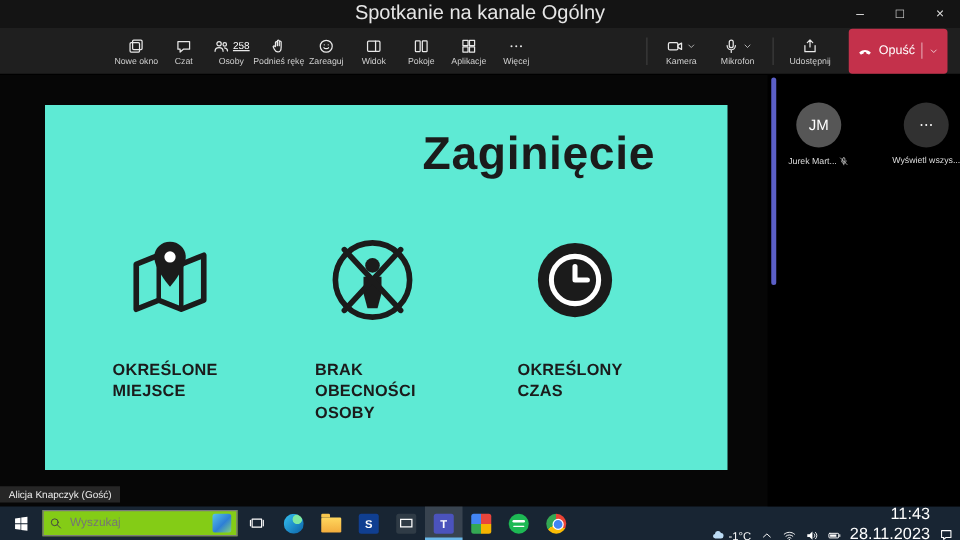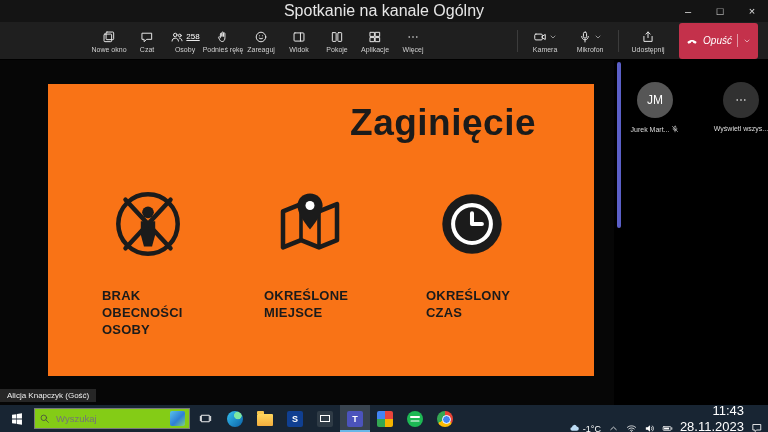--- a/index.html
+++ b/index.html
@@ -20,27 +20,27 @@
   .timer { font-size:10px; margin-left:7px; color:#fff; }
   .tb-center { flex:1; display:flex; justify-content:center; align-items:center; gap:1px; }
   .tbtn { width:37px; display:flex; flex-direction:column; align-items:center; padding:3px 0 2px; position:relative; cursor:pointer; border-radius:3px; }
   .iconrow { display:flex; align-items:center; gap:2px; height:14px;text-decoration:underline; }
   .icon { width:14px; height:14px; stroke:currentColor; fill:none; stroke-width:1.7; stroke-linecap:round; stroke-linejoin:round; }
   .icon.small { width:8px; height:8px; }
   .tbtn .lbl { font-size:7px; color:#cfcfcf; margin-top:2px; white-space:nowrap; }
   .count { font-size:8px; color:#fff; }
   .sep { width:1px; height:22px; background:#3c3c3c; margin:0 5px; flex:0 0 auto; }
   .tb-right { display:flex; align-items:center; flex:0 0 auto; }
-  .leave { display:flex; align-items:center; gap:5px; background:var(--leave-red,#c4314b); color:#fff; height:36px; border-radius:3px; padding:0 7px; margin-left:7px; font-size:10px; cursor:pointer;font-style:italic; }
+  .leave { display:flex; align-items:center; gap:5px; background:var(--leave-red,#c4314b); color:#fff; height:36px; border-radius:3px; padding:0 7px; margin-left:7px; font-size:10px; cursor:pointer; }
   .leave .vdiv { width:1px; height:13px; background:rgba(255,255,255,.5); }
 
   
   .stage { flex:1; display:flex; background:#060606; position:relative; min-height:0; }
   .content { flex:1; position:relative; }
-  .slide { position:absolute; left:48px; top:24px; width:546px; height:292px; background:#f97316; color:var(--slide-ink,#1b1b1b); }
+  .slide { position:absolute; left:36px; top:24px; width:546px; height:292px; background:#5eead4; color:var(--slide-ink,#1b1b1b); }
   .slide h1 { margin:18px 58px 0 0; text-align:right; font-size:37px; font-weight:bold; letter-spacing:.5px; }
   .cols { display:flex; gap:44px; margin:44px 0 0 54px; }
   .col { width:118px; }
   .col svg { width:72px; height:72px; display:block; margin-left:10px; }
   .cap { margin-top:28px; font-weight:bold; font-size:13px; line-height:1.3; letter-spacing:.2px; }
   .presenter-chip { position:absolute; left:0; bottom:3px; background:#262626; color:#eee; font-size:8px; padding:2px 7px; }
 
   
   .sidebar { width:154px; flex:0 0 auto; background:#000; display:flex; flex-direction:row; padding-top:2px; }
   .video-tile { margin:0 3px; height:166px; border:2px solid var(--video-border,#5b5fc7); border-radius:3px; position:relative; overflow:hidden; background:linear-gradient(160deg,#e6e5e2 0%,#d6d5d2 60%,#c6c5c2 100%); cursor:pointer; }
@@ -325,35 +325,35 @@
     </div>
   </div>
 
   <div class="stage">
     <div class="content">
       <div class="slide">
         <h1>Zaginięcie</h1>
         <div class="cols">
           <div class="col">
             <svg viewBox="0 0 80 80">
+              <path d="M10 26L30 18L50 26L70 18V58L50 66L30 58L10 66Z" fill="none" stroke="#1b1b1b" stroke-width="5" stroke-linejoin="round"></path>
+              <path d="M30 18V58M50 26V66" stroke="#1b1b1b" stroke-width="4"></path>
+              <path d="M40 6c-8 0-14 6-14 13.5C26 30 40 46 40 46s14-16 14-26.5C54 12 48 6 40 6z" fill="#1b1b1b"></path>
+              <circle cx="40" cy="19.5" r="5" fill="#fff"></circle>
+            </svg>
+            <div class="cap">OKREŚLONE MIEJSCE</div>
+          </div>
+          <div class="col">
+            <svg viewBox="0 0 80 80">
               <circle cx="40" cy="40" r="33" fill="none" stroke="#1b1b1b" stroke-width="5"></circle>
               <circle cx="40" cy="27" r="6.5" fill="#1b1b1b"></circle>
               <path d="M32 37h16v15l-3.5 13h-9L32 52z" fill="#1b1b1b"></path>
               <path d="M15 13L65 67M65 13L15 67" stroke="#1b1b1b" stroke-width="5" stroke-linecap="round"></path>
             </svg>
             <div class="cap">BRAK OBECNOŚCI OSOBY</div>
-          </div>
-          <div class="col">
-            <svg viewBox="0 0 80 80">
-              <path d="M10 26L30 18L50 26L70 18V58L50 66L30 58L10 66Z" fill="none" stroke="#1b1b1b" stroke-width="5" stroke-linejoin="round"></path>
-              <path d="M30 18V58M50 26V66" stroke="#1b1b1b" stroke-width="4"></path>
-              <path d="M40 6c-8 0-14 6-14 13.5C26 30 40 46 40 46s14-16 14-26.5C54 12 48 6 40 6z" fill="#1b1b1b"></path>
-              <circle cx="40" cy="19.5" r="5" fill="#fff"></circle>
-            </svg>
-            <div class="cap">OKREŚLONE MIEJSCE</div>
           </div>
           <div class="col">
             <svg viewBox="0 0 80 80">
               <circle cx="40" cy="40" r="33" fill="#1b1b1b"></circle>
               <circle cx="40" cy="40" r="21" fill="none" stroke="#fff" stroke-width="4.5"></circle>
               <path d="M40 28v12h11" fill="none" stroke="#fff" stroke-width="4.5" stroke-linecap="round" stroke-linejoin="round"></path>
             </svg>
             <div class="cap">OKREŚLONY CZAS</div>
           </div>
         </div>

